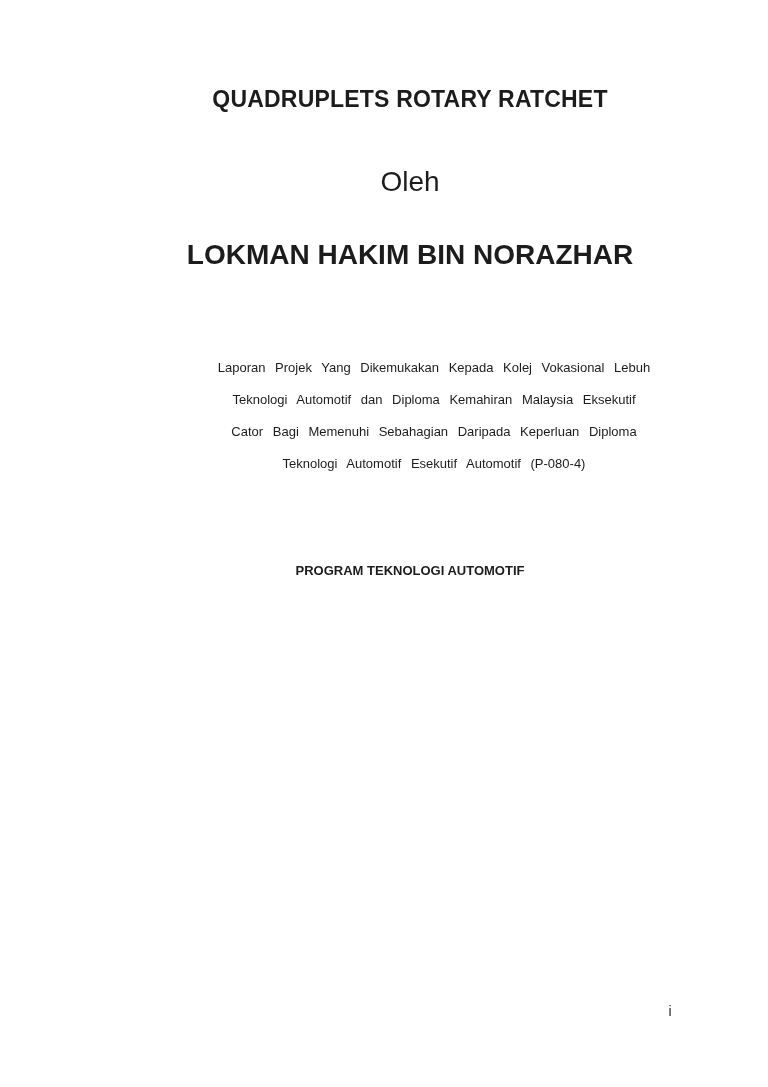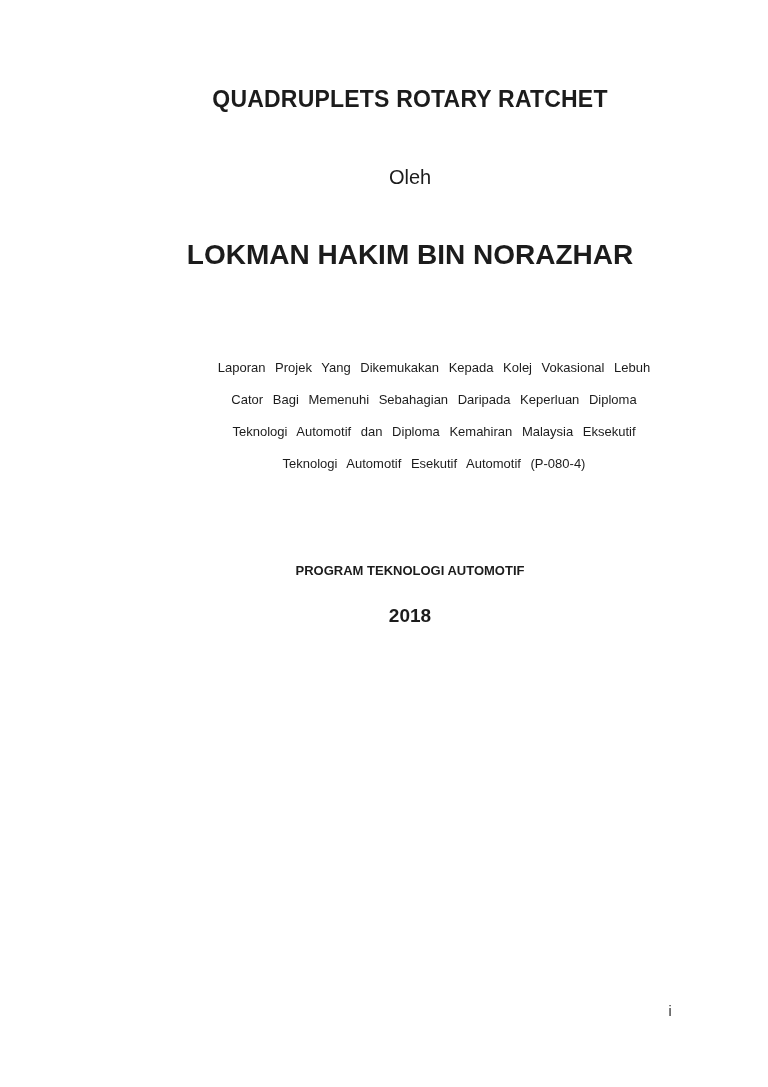--- a/index.html
+++ b/index.html
@@ -24,21 +24,21 @@
   }
   .doc-title {
     top: 86px;
     font-size: 23px;
     font-weight: bold;
     letter-spacing: 0.2px;
     white-space: nowrap;
   }
   .byline {
     top: 166px;
-    font-size: 20px;
+    font-size: 28px;
     font-weight: normal;
   }
   .author {
     top: 239px;
     font-size: 28px;
     font-weight: bold;
     white-space: nowrap;
   }
   .abstract {
     position: absolute;
@@ -80,24 +80,23 @@
 <div class="page">
 
   <div class="center-col doc-title">QUADRUPLETS ROTARY RATCHET</div>
 
   <div class="center-col byline">Oleh</div>
 
   <div class="center-col author">LOKMAN HAKIM BIN NORAZHAR</div>
 
   <div class="abstract">
     <div class="abstract-line">Laporan Projek Yang Dikemukakan Kepada Kolej Vokasional Lebuh</div>
+    <div class="abstract-line">Teknologi Automotif dan Diploma Kemahiran Malaysia Eksekutif</div>
     <div class="abstract-line">Cator Bagi Memenuhi Sebahagian Daripada Keperluan Diploma</div>
-    <div class="abstract-line">Teknologi Automotif dan Diploma Kemahiran Malaysia Eksekutif</div>
     <div class="abstract-line">Teknologi Automotif Esekutif Automotif (P-080-4)</div>
   </div>
 
   <div class="center-col program">PROGRAM TEKNOLOGI AUTOMOTIF</div>
 
-  <div class="center-col year">2018</div>
 
   <div class="page-number">i</div>
 
 </div>
 
 </body></html>

